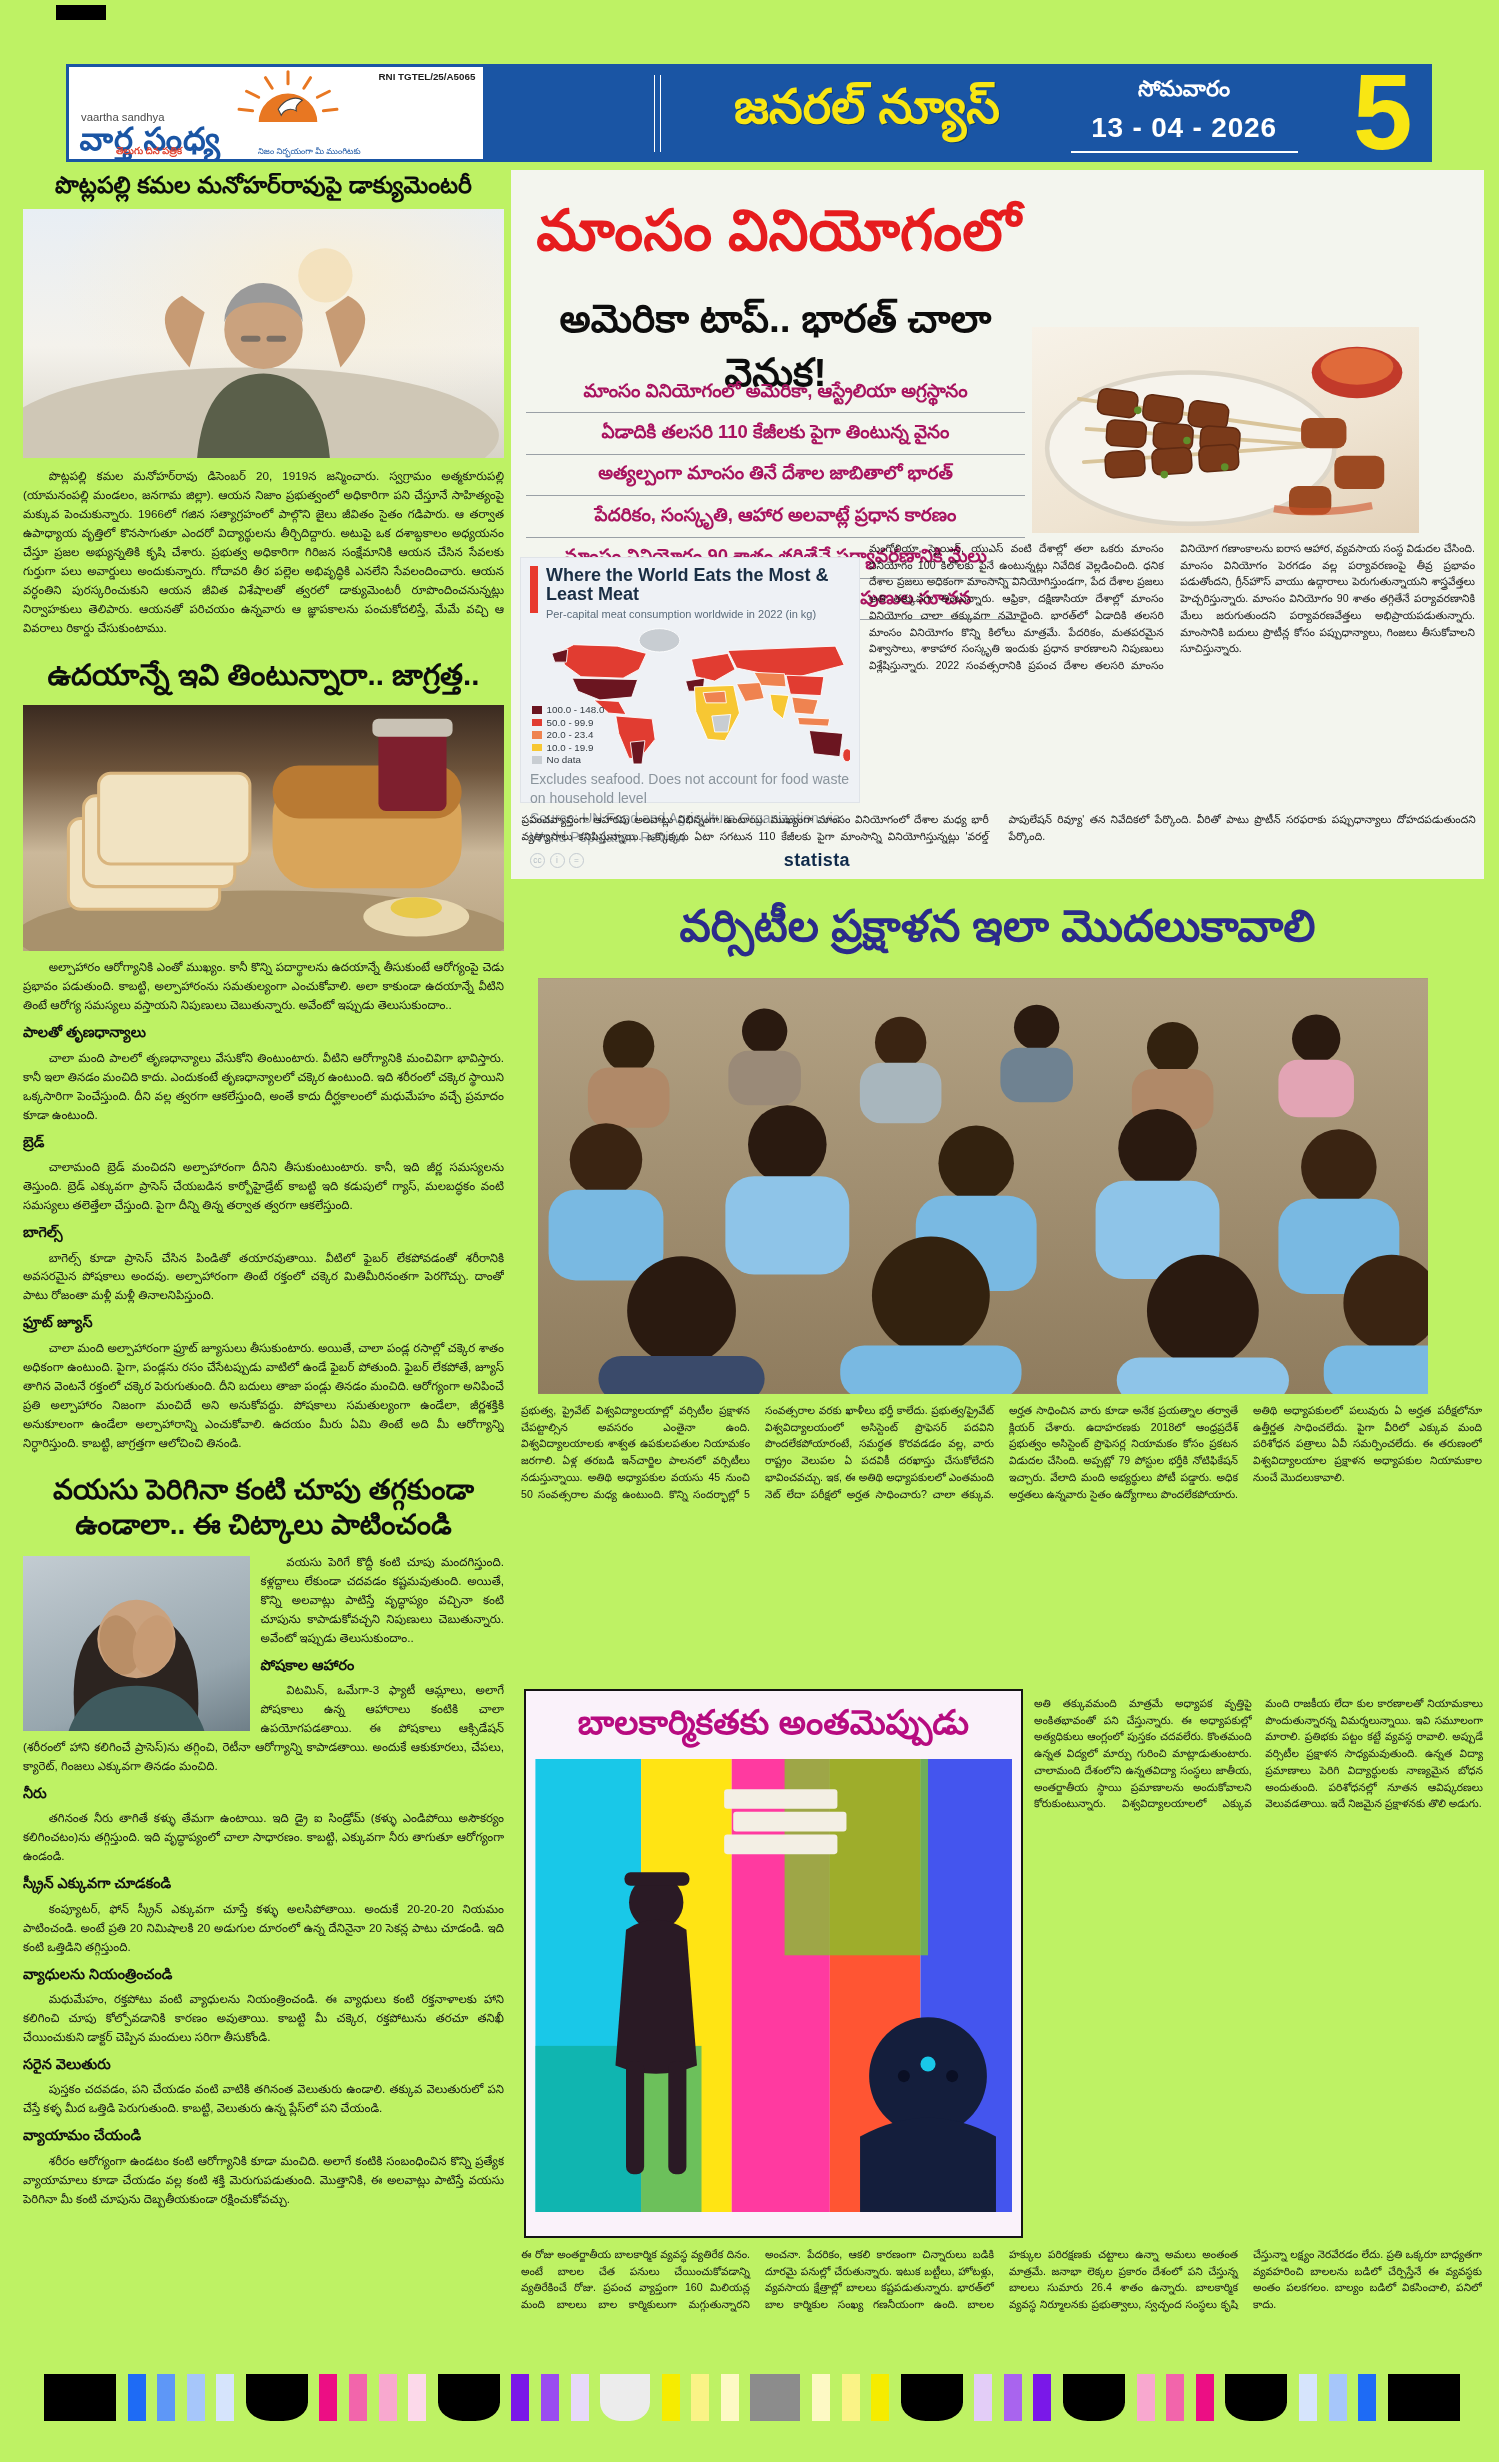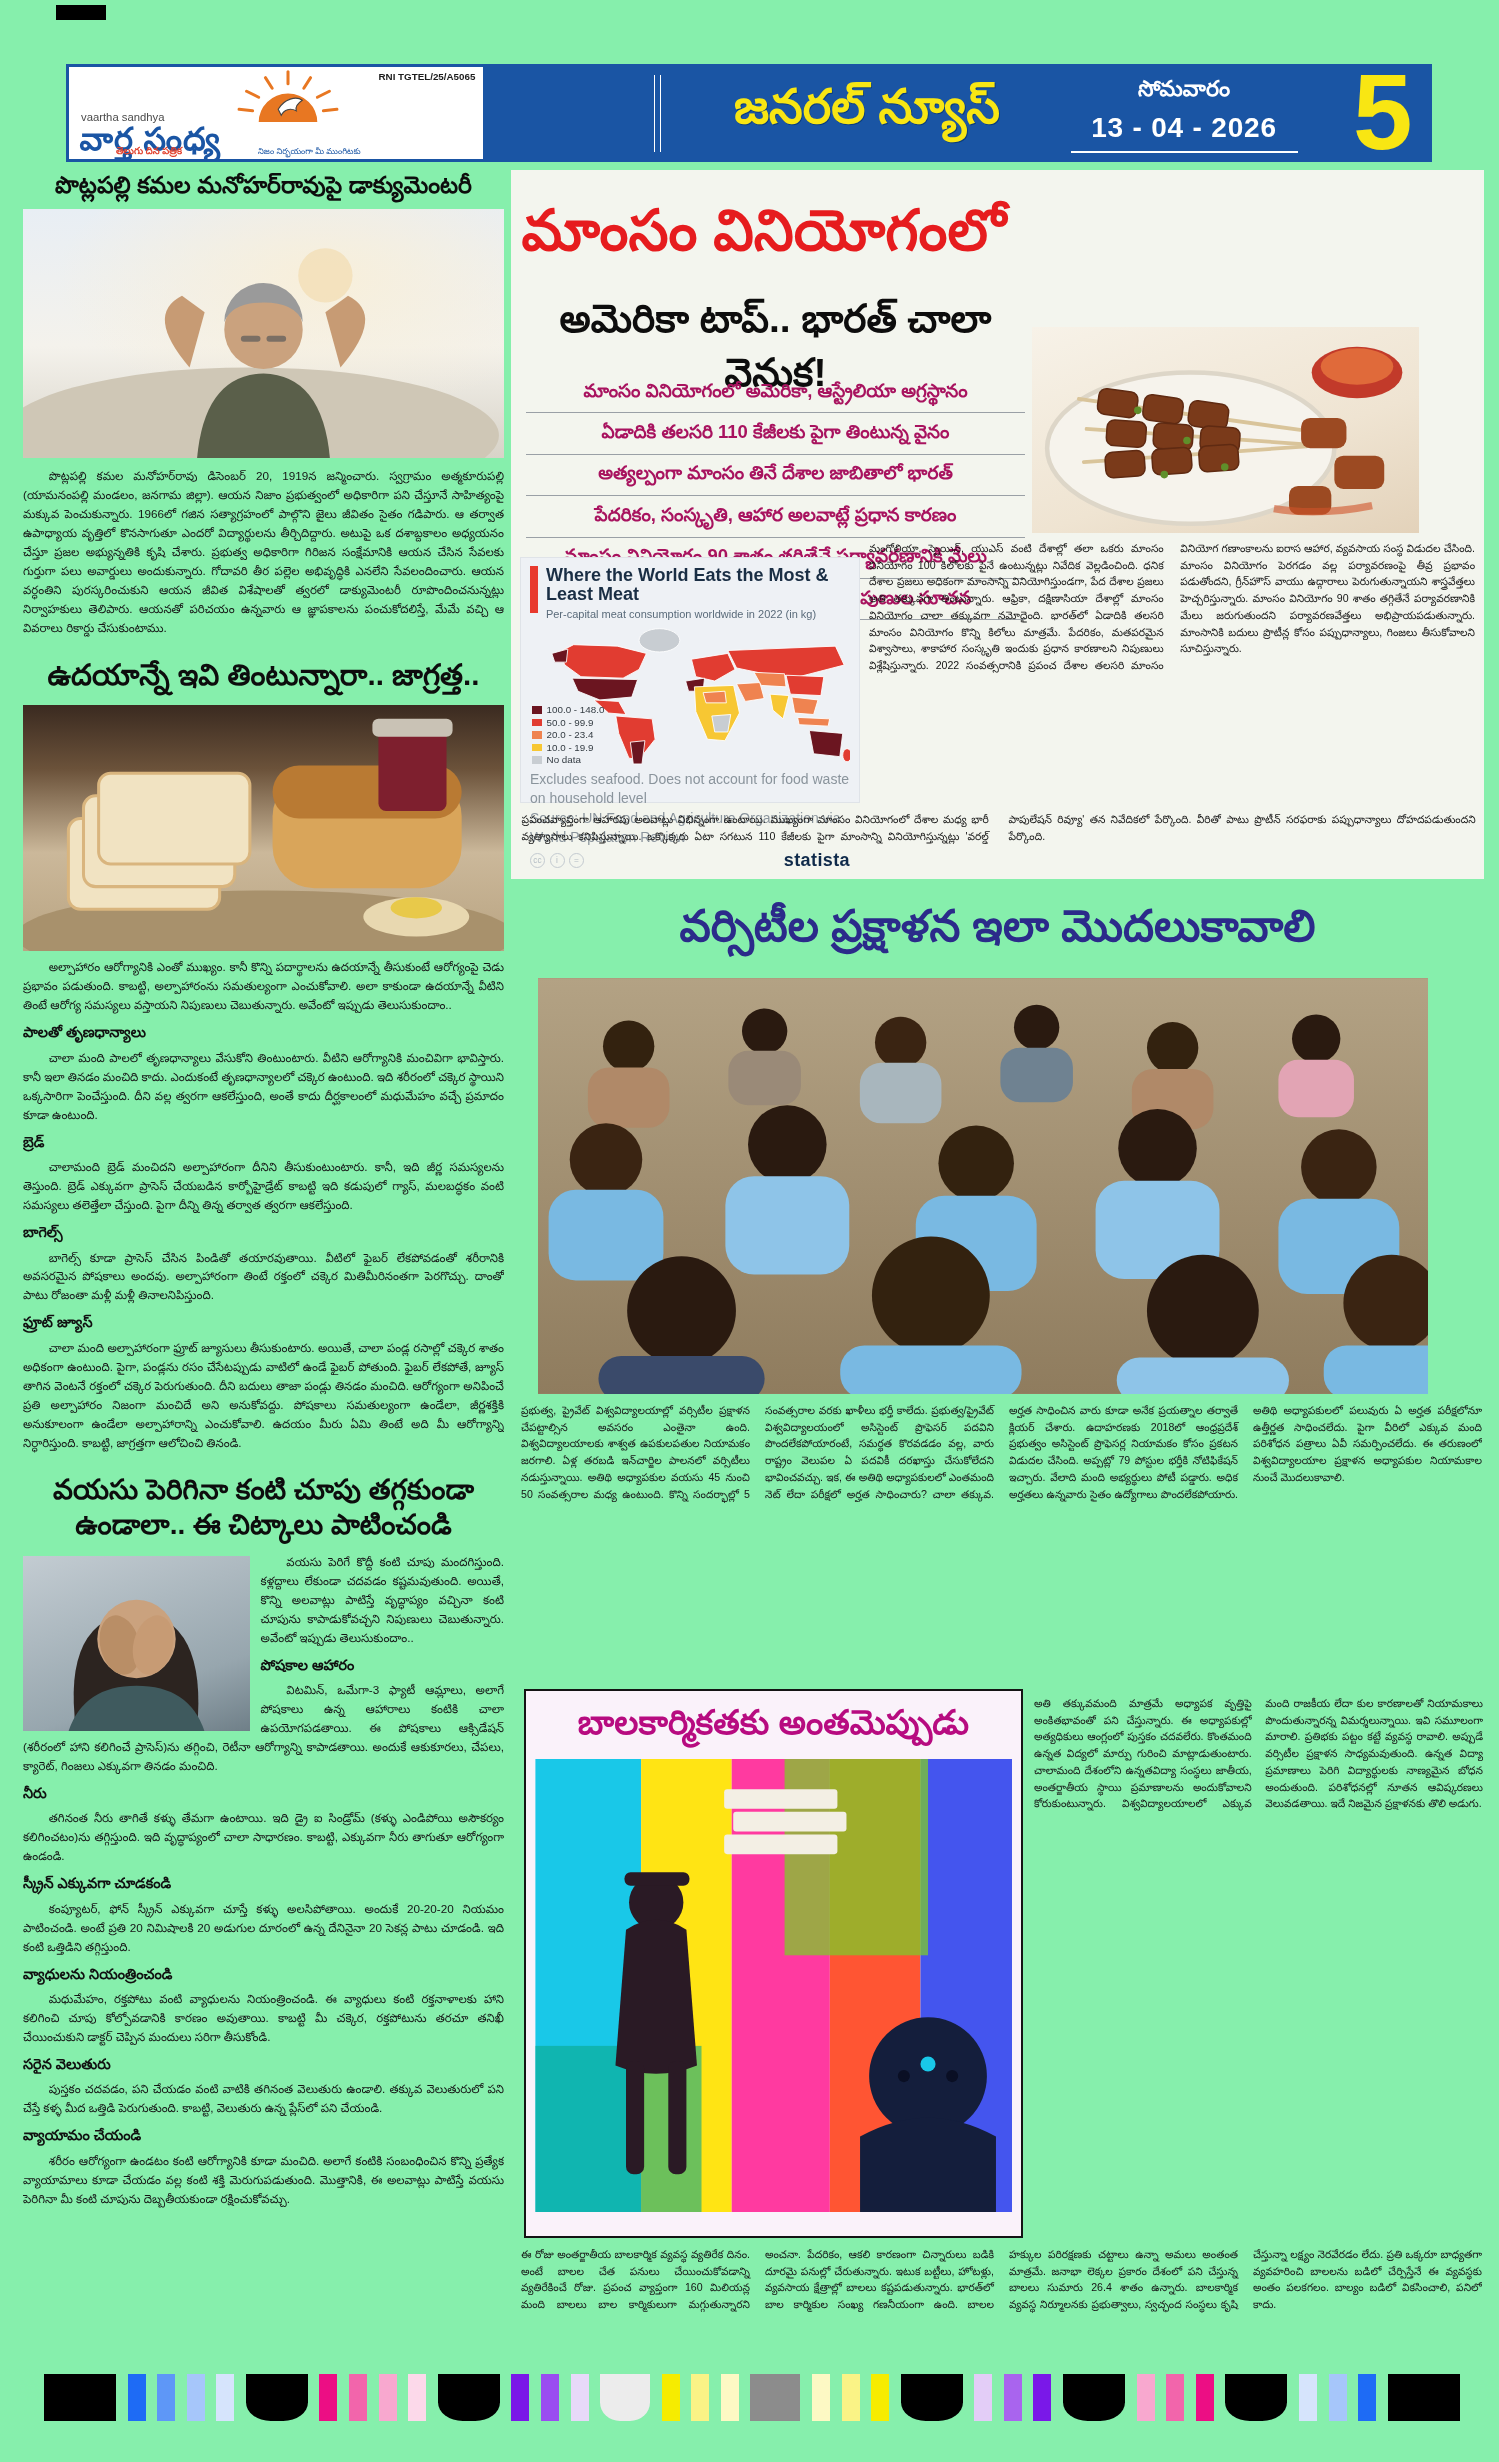--- a/index.html
+++ b/index.html
@@ -1,17 +1,17 @@
 <!DOCTYPE html>
 <html style="font-size:12px"><head>
 <meta charset="utf-8">
 <style>
   * { margin:0; padding:0; box-sizing:border-box; }
   body { background:#ffffff; font-family:"Liberation Sans", sans-serif; }
-  .page { position:relative; width:1499px; height:2462px; background:#86efac; overflow:hidden; }
+  .page { position:relative; width:1499px; height:2462px; background:#bef264; overflow:hidden; }
 
   
   .print-mark { position:absolute; left:56px; top:4.5px; width:50px; height:15px; background:#000; }
 
   
   .topbar { position:absolute; left:66px; top:64px; width:1366px; height:98px; background:#1a55a4; }
   .logo-panel { position:absolute; left:3px; top:3px; width:414px; height:92px; background:#ffffff; overflow:hidden; }
   .rni { position:absolute; right:7.6px; top:3.8px; font-size:9.8px; font-weight:bold; color:#1c1c1c; }
   .sun-logo { position:absolute; left:155px; top:3px; }
   .logo-en { position:absolute; left:12px; top:44px; font-size:11.3px; color:#4a4a4a; }
@@ -39,21 +39,21 @@
 
   
   .man-photo { height:249px; background:linear-gradient(180deg,#e8eef4 0%,#f4f2ec 55%,#d8d3c8 100%); }
   
   .bread-photo { height:246px; background:linear-gradient(180deg,#3a2a20 0%,#6b523a 26%,#cbb89a 60%,#b9a482 100%); margin-bottom:7.6px; }
   
   .woman-photo { float:left; width:227px; height:175px; margin:3px 10.6px 4.5px 0; background:linear-gradient(160deg,#c3ccd2 0%,#97a6ae 70%,#6f7f88 100%); }
 
   
   .meat-bg { position:absolute; left:511px; top:170px; width:973px; height:709px; background:#f3f5ee; }
-  .meat-head-red { position:absolute; left:10.6px; top:27px; width:514px; font-size:57px; font-weight:800; color:#e61c1e; }
+  .meat-head-red { position:absolute; left:10.6px; top:27px; width:514px; text-align:center; font-size:57px; font-weight:800; color:#e61c1e; }
   .meat-head-black { position:absolute; left:0px; top:127px; width:529px; text-align:center; font-size:39px; font-weight:800; color:#0d0d0d; }
   .meat-bullets { position:absolute; left:15px; top:202px; width:499px; }
   .meat-bullets div { font-size:18.5px; font-weight:bold; color:#a8135f; text-align:center; padding:7.6px 4.5px 6.8px; border-bottom:1.5px solid #9aa0a6; }
   .meat-photo { position:absolute; left:521px; top:157px; width:387px; height:206px; background:linear-gradient(160deg,#f7f2e8 0%,#efe4d2 60%,#e3d2ba 100%); overflow:hidden; }
 
   .chart { position:absolute; left:9px; top:387px; width:340px; height:246px; background:#eef1f5; border:0.8px solid #dfe3e8; padding:7.6px 9px 6px; }
   .chart-title-row { display:flex; gap:7.6px; }
   .chart-accent { width:8.3px; height:47px; background:#e8392e; flex:0 0 auto; }
   .chart-title { font-size:18px; font-weight:800; color:#1a2e44; line-height:1.1; }
   .chart-sub { font-size:11px; color:#5a6b7a; margin-top:3px; line-height:1.2; }

